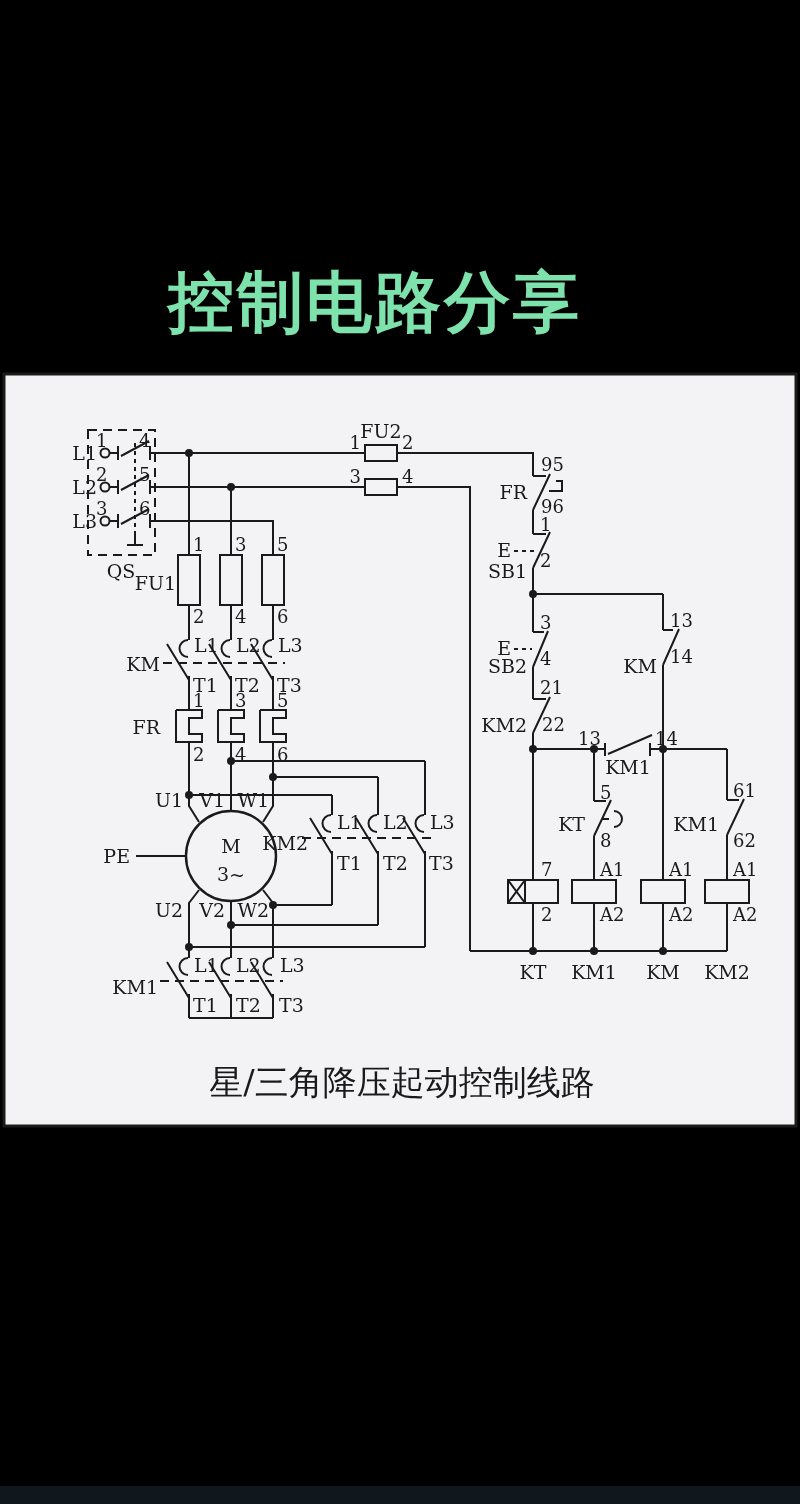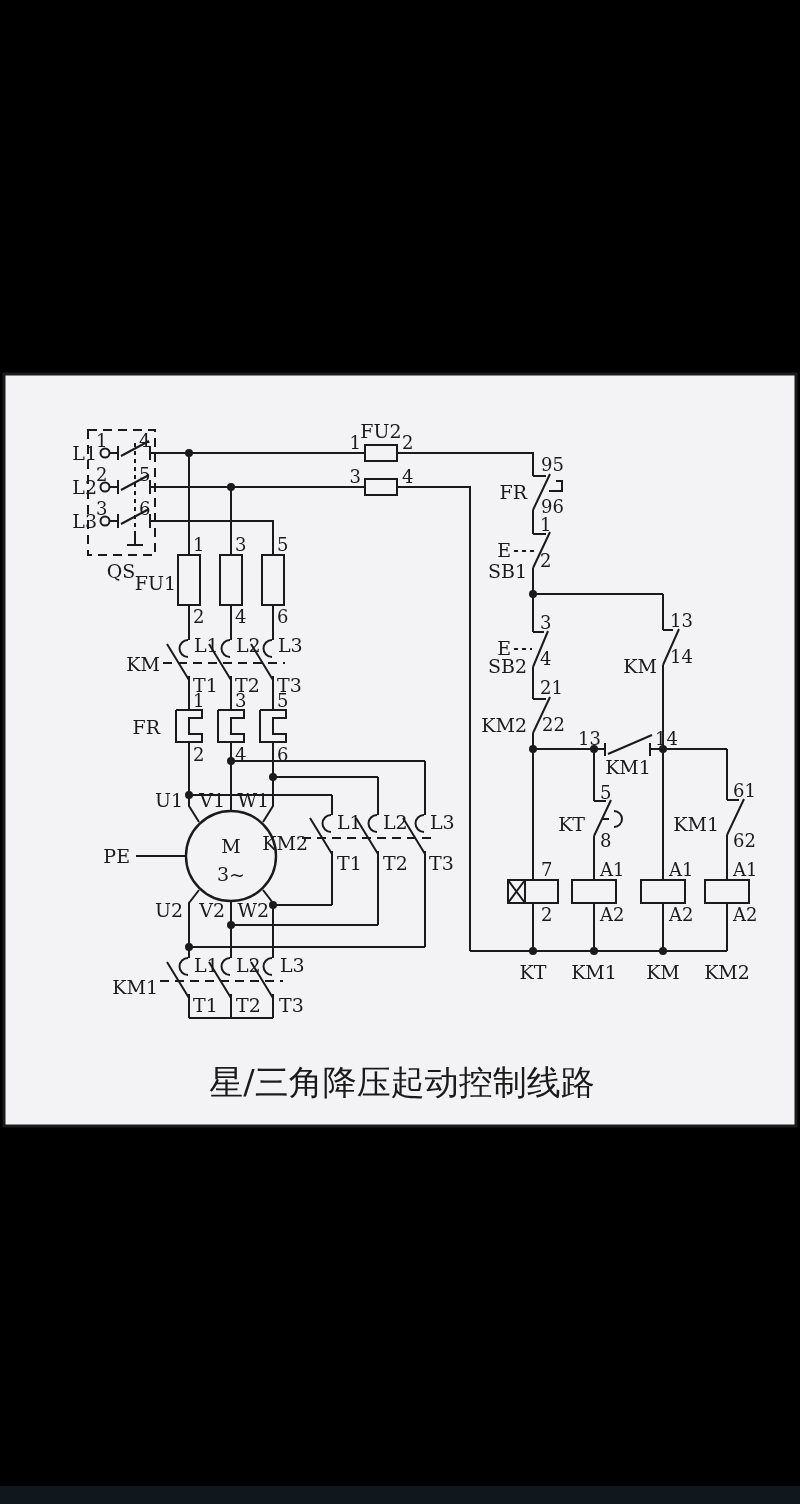--- a/index.html
+++ b/index.html
@@ -21,20 +21,21 @@
   .lbl{font-size:19px;}
   .num{font-size:18px;}
   .cap{font-size:34px;}
   .mid{text-anchor:middle;}
   .end{text-anchor:end;}
 </style>
 </head>
 <body>
 
 <div class="stage">
+  <div class="page-title">控制电路分享</div>
   <div class="bottom-strip"></div>
 
   <svg width="800" height="1504" viewBox="0 0 800 1504">
     <rect x="4" y="374" width="792" height="752" fill="#f3f3f5" stroke="#1b1b1b" stroke-width="3"></rect>
 
     <g>
       <circle class="oc" cx="105" cy="453" r="4.5"></circle>
       <circle class="oc" cx="105" cy="487" r="4.5"></circle>
       <circle class="oc" cx="105" cy="521" r="4.5"></circle>
       <path class="w" d="M109,453 H118 M118,446 V460 M121,456 L149,441 M150,446 V460 M150,453 H365 M397,453 H533 L533,476"></path>

